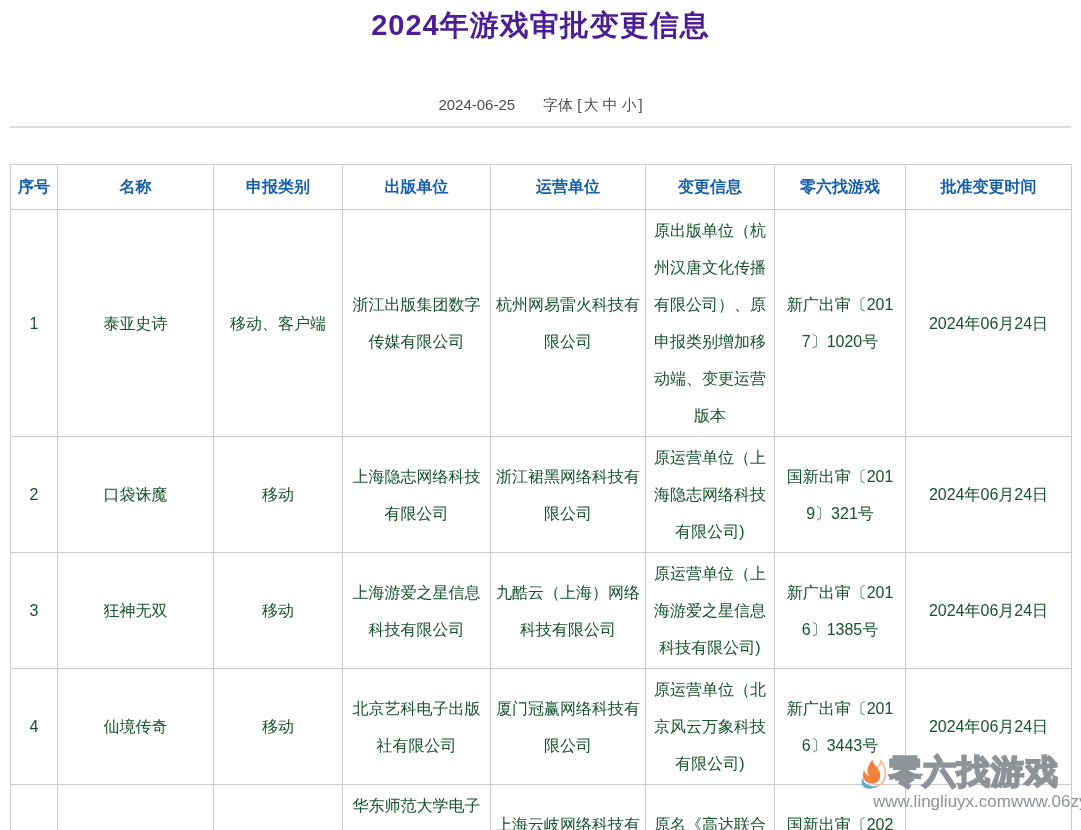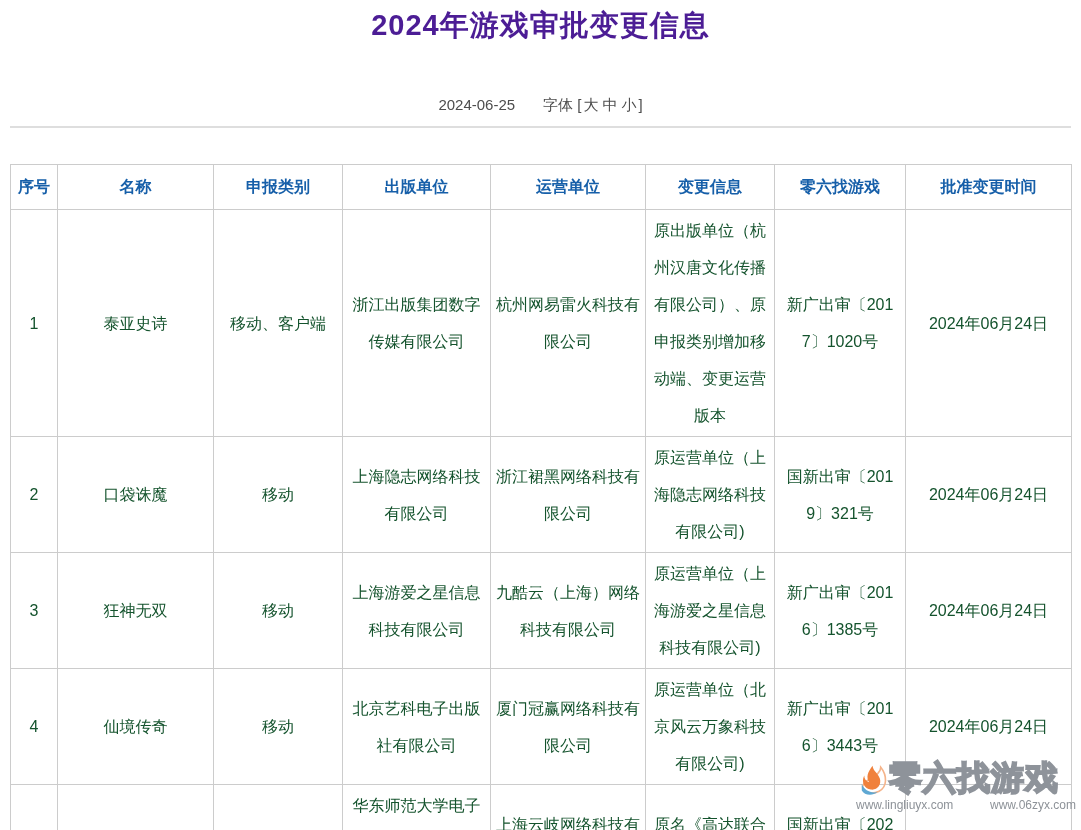--- a/index.html
+++ b/index.html
@@ -93,23 +93,24 @@
     font-weight: 700;
     letter-spacing: 1px;
     color: #c9cdd2;
     -webkit-text-stroke: 2px #8e939a;
     white-space: nowrap;
     line-height: 38px;
   }
   .wm-urls {
     display: flex;
     justify-content: space-between;
-    font-size: 12px;
+    font-size: 17px;
     color: #8d9298;
     margin-top: 1px;
+    margin-left: 17px;
   }
 </style>
 </head>
 <body>
 
 <h1 class="page-title">2024年游戏审批变更信息</h1>
 
 <div class="meta-line">
   <span class="date">2024-06-25</span><span class="font-widget"><span>字体</span> <span>[</span><a class="size-link">大</a><a class="size-link">中</a><a class="size-link">小</a><span>]</span></span>
 </div>

